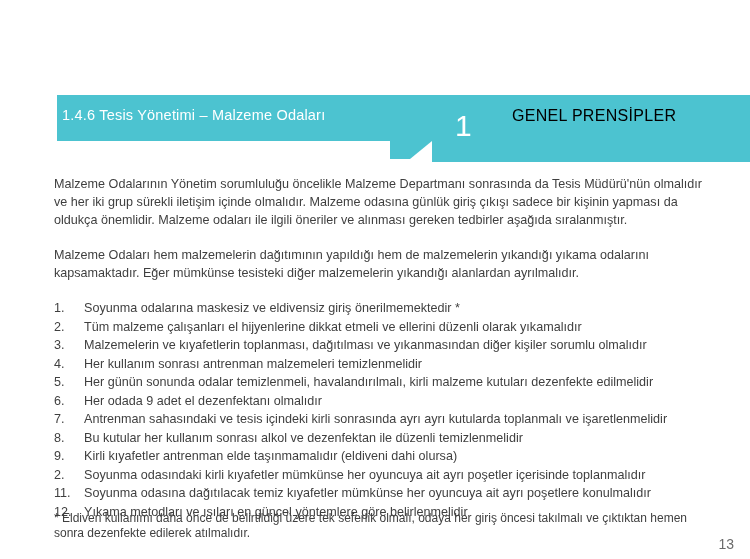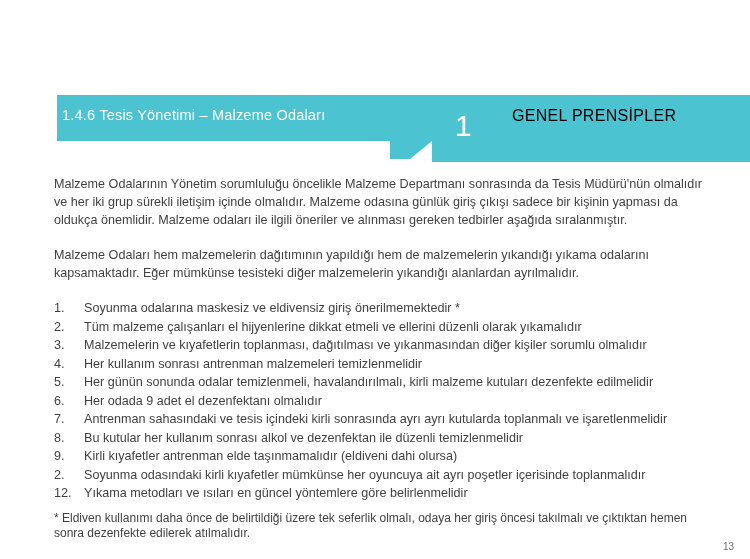--- a/index.html
+++ b/index.html
@@ -120,21 +120,21 @@
     width: 650px;
     font-size: 12px;
     line-height: 15px;
     color: #3f3f3f;
   }
 
   .page-number {
     position: absolute;
     right: 16px;
     bottom: 7px;
-    font-size: 10px;
+    font-size: 14px;
     color: #6b6b6b;
   }
 </style>
 </head>
 <body>
 
 <div class="header">
   <div class="header-right-band"></div>
   <div class="header-left-band"></div>
   <div class="header-left-tail"></div>
@@ -182,20 +182,24 @@
       </li>
     <li>
         <span class="num">9.</span>
         <span class="txt">Kirli kıyafetler antrenman elde taşınmamalıdır (eldiveni dahi olursa)</span>
       </li>
     <li>
         <span class="num">2.</span>
         <span class="txt">Soyunma odasındaki kirli kıyafetler mümkünse her oyuncuya ait ayrı poşetler içerisinde toplanmalıdır</span>
       </li>
     <li>
+        <span class="num">11.</span>
+        <span class="txt">Soyunma odasına dağıtılacak temiz kıyafetler mümkünse her oyuncuya ait ayrı poşetlere konulmalıdır</span>
+      </li>
+    <li>
         <span class="num">12.</span>
         <span class="txt">Yıkama metodları ve ısıları en güncel yöntemlere göre belirlenmelidir</span>
       </li>
   </ul>
 </div>
 
 <div class="footnote">* Eldiven kullanımı daha önce de belirtildiği üzere tek seferlik olmalı, odaya her giriş öncesi takılmalı ve çıktıktan hemen sonra dezenfekte edilerek atılmalıdır.</div>
 
 <div class="page-number">13</div>
 

